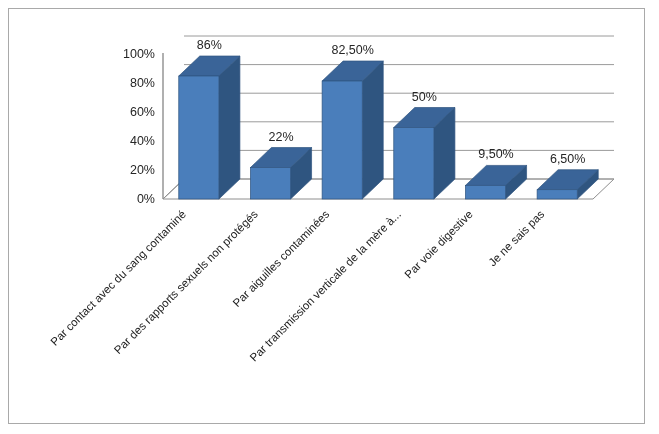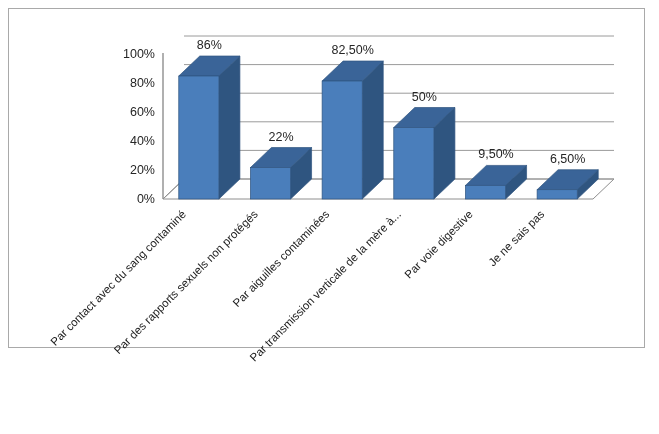--- a/index.html
+++ b/index.html
@@ -15,21 +15,21 @@
     width: 659px;
     height: 434px;
     background: #ffffff;
     overflow: hidden;
   }
   #chart-frame {
     position: absolute;
     left: 8px;
     top: 8px;
     width: 637px;
-    height: 340px;
+    height: 416px;
     border: 1px solid #a9a9a9;
     background: #ffffff;
     box-sizing: border-box;
     text-decoration: underline;
   }
   #chart-svg {
     position: absolute;
     left: 0;
     top: 0;
   }

